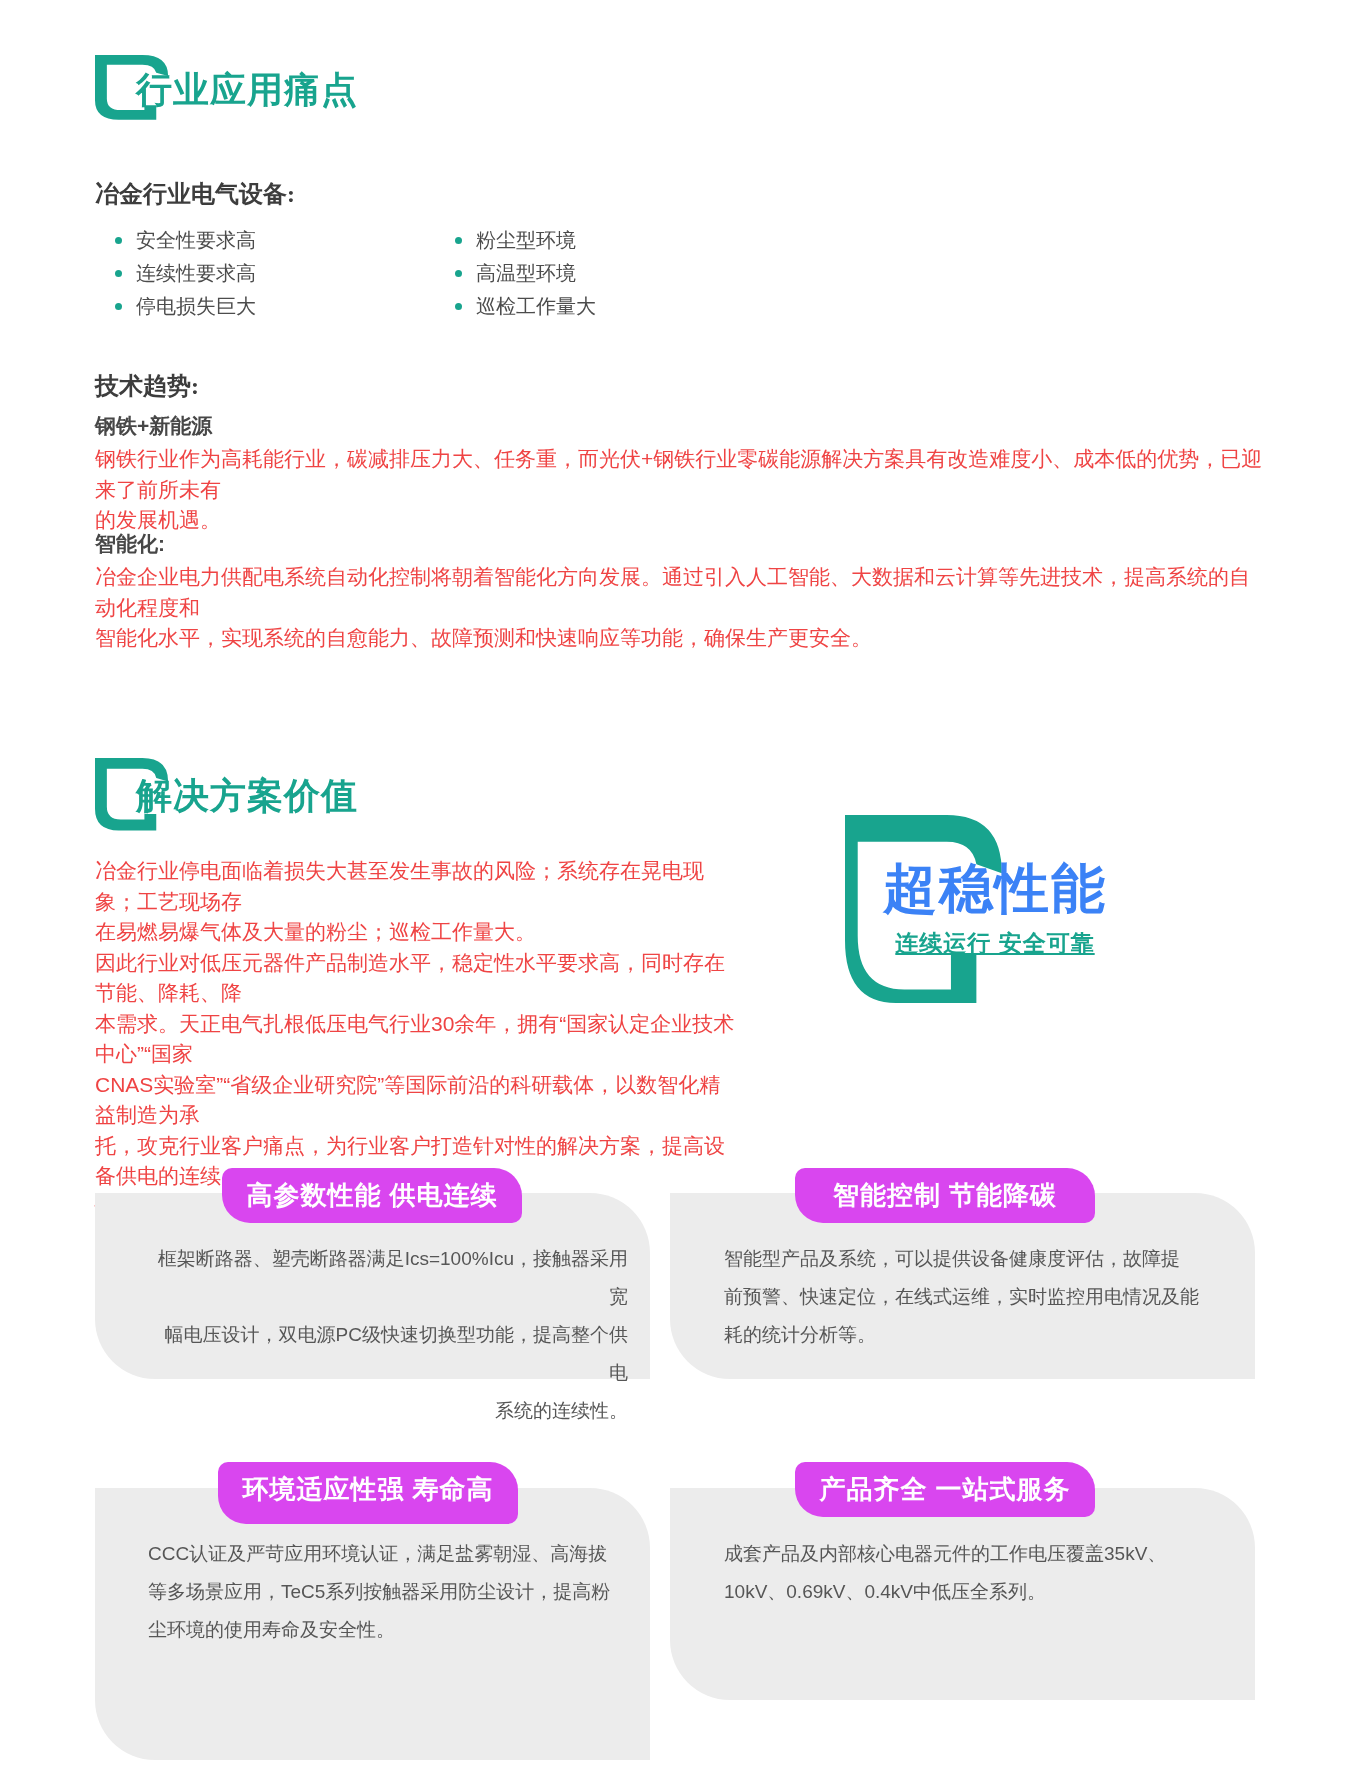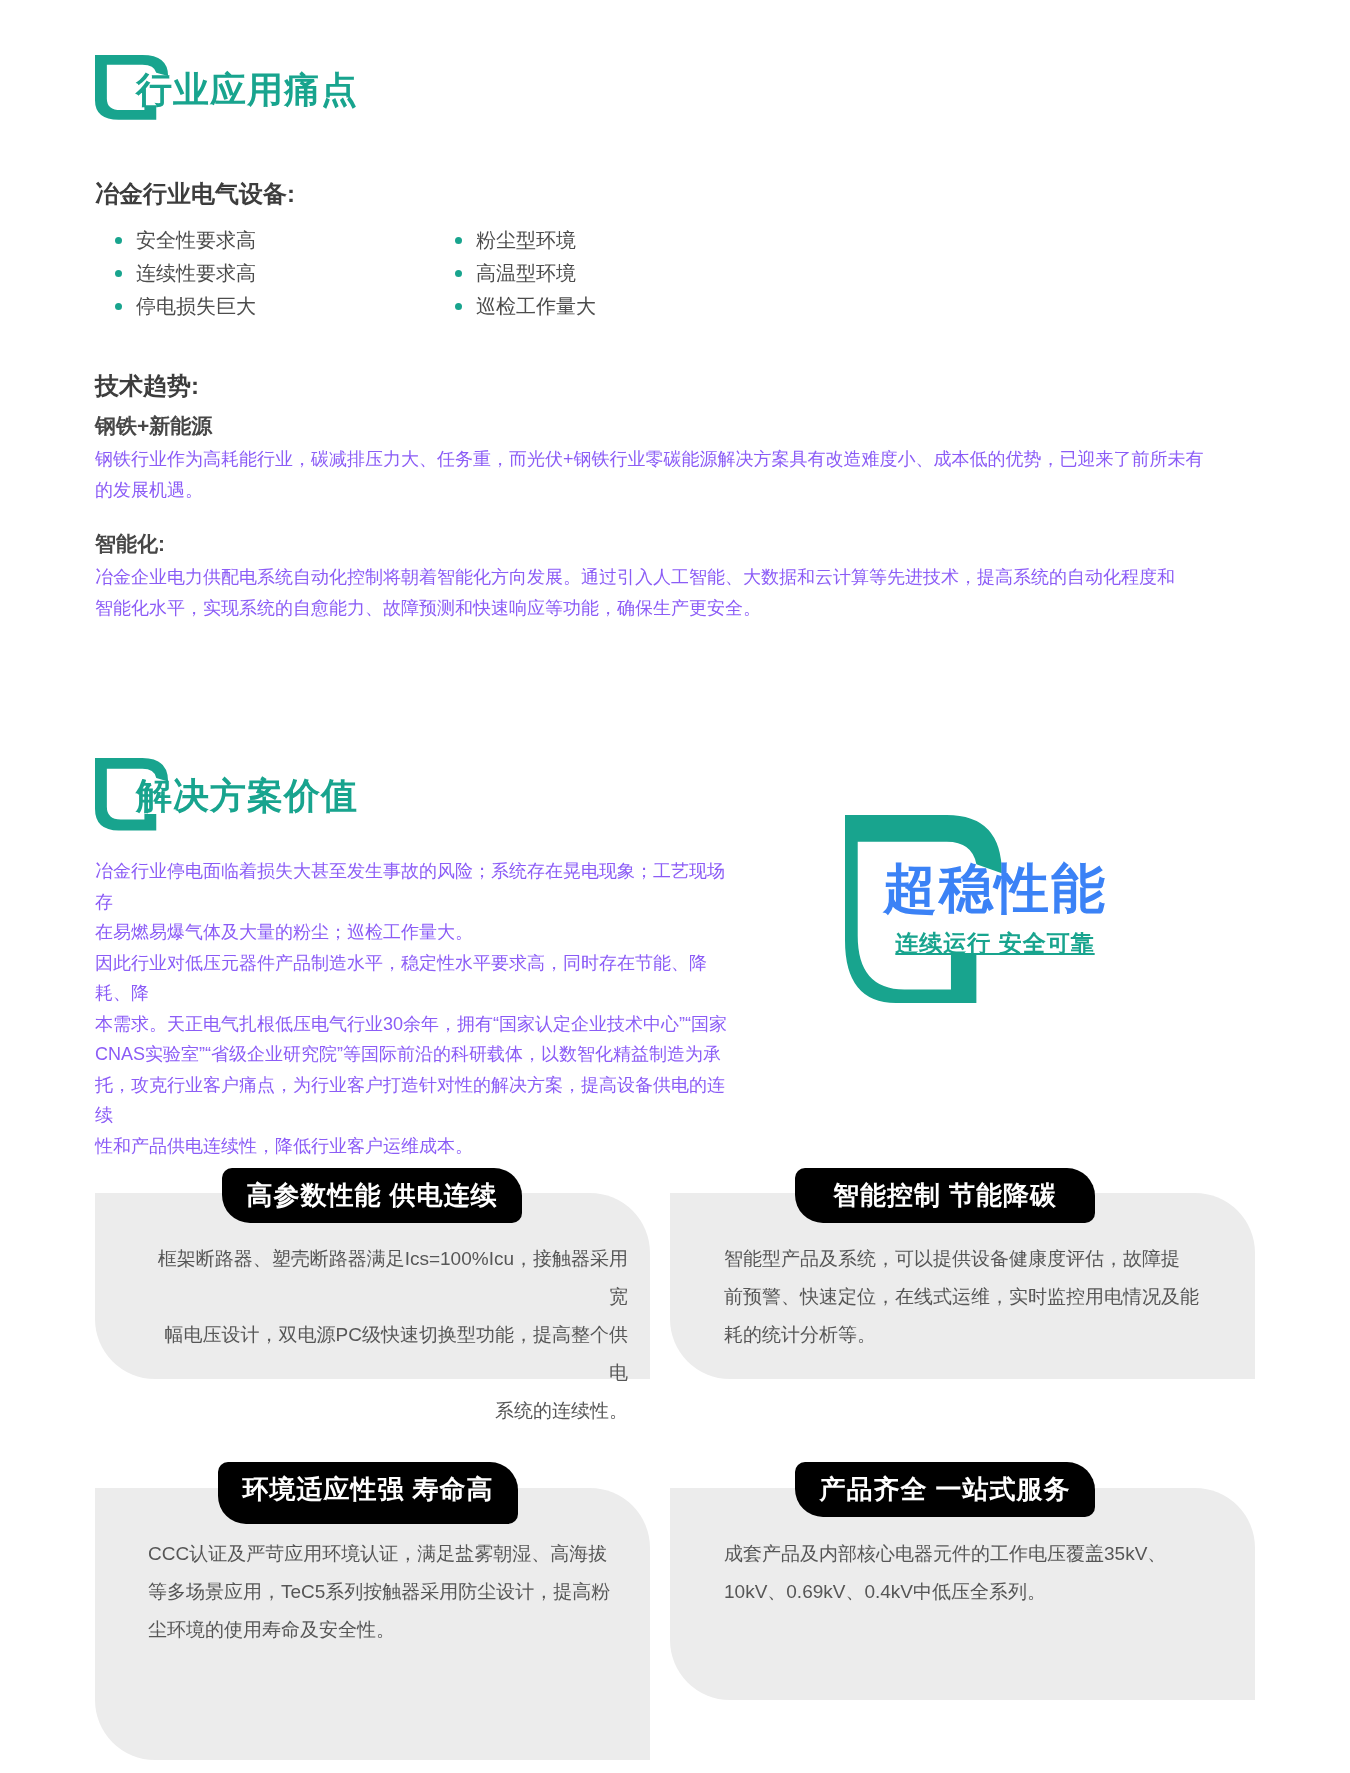--- a/index.html
+++ b/index.html
@@ -1,29 +1,29 @@
 <!DOCTYPE html>
 <html><head>
 <meta charset="utf-8">
 <style>
   html,body{margin:0;padding:0;background:#fff;}
   .page{position:relative;width:1350px;height:1773px;background:#ffffff;overflow:hidden;
         font-family:"Liberation Sans",sans-serif;color:#59595b;}
   .abs{position:absolute;}
   .section-title{font-size:36px;font-weight:700;color:#18a48e;letter-spacing:1px;}
-  .sub-head{font-size:24px;font-weight:700;color:#3d3d3d;}
+  .sub-head{font-size:24px;font-weight:700;color:#3d3d3d;font-family:Liberation Serif, serif;}
   .mini-head{font-size:21px;font-weight:700;color:#474747;}
-  .para{font-size:18px;line-height:30.5px;color:#8b5cf6;white-space:pre-line;}
+  .para{font-size:21px;line-height:30.5px;color:#ef4444;white-space:pre-line;}
   .bullet-row{display:flex;align-items:center;height:33px;}
   .bullet-dot{width:7px;height:7px;border-radius:50%;background:#18a48e;margin-right:14px;flex:0 0 auto;}
   .bullet-text{font-size:20px;color:#4c4c4c;}
   .badge-title{font-size:54px;font-weight:700;color:#3b82f6;letter-spacing:2px;line-height:60px;}
   .badge-sub{font-size:23px;font-weight:700;color:#18a48e;margin-top:10px;letter-spacing:1px;text-decoration:underline;}
   .card-panel{background:#ececec;border-radius:0 60px 0 60px;}
-  .card-header{background:#000000;border-radius:10px 28px 10px 28px;color:#ffffff;
+  .card-header{background:#d946ef;border-radius:10px 28px 10px 28px;color:#ffffff;
                font-size:26px;font-weight:700;text-align:center;line-height:55px;letter-spacing:1px;}
   .card-body{font-size:19px;line-height:38px;color:#565656;white-space:pre-line;}
   svg.bracket{display:block;}
 </style>
 </head>
 <body>
 
 <div class="page">
 
   <svg class="bracket abs" style="left:95px;top:55px;" width="83" height="68" viewBox="0 0 84 84" preserveAspectRatio="none">

